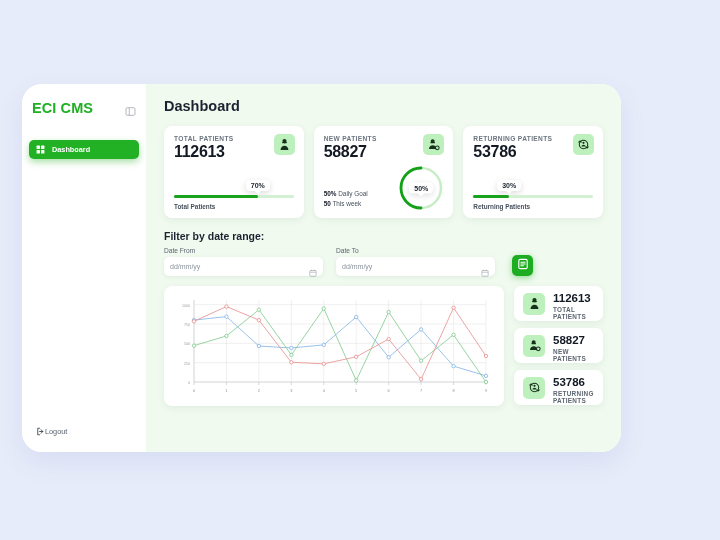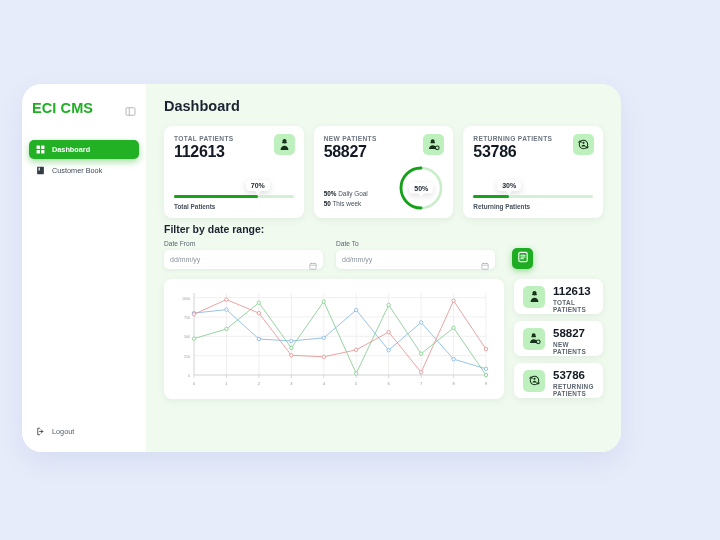--- a/index.html
+++ b/index.html
@@ -46,21 +46,21 @@
     font-size: 7.3px; color: #3e4a58;
     white-space: nowrap;
   }
   .nav-item.active {
     background: #22b024; color: #ffffff; font-weight: bold;
     box-shadow: 0 3px 7px rgba(34,176,36,0.40);
   }
   .nav-ic { width: 9px; height: 9px; flex: 0 0 9px; display: block; }
   .logout {
     position: absolute; left: 14px; bottom: 16px;
-    display: flex; align-items: center; gap: 7px;
+    display: flex; align-items: center; 
     font-size: 7.3px; color: #55606d;
   }
 
   
   .main {
     flex: 1; height: 100%;
     background: #f0faef;
     border-radius: 0 14px 14px 0;
     padding: 14px 18px 0 18px;
     position: relative;
@@ -112,21 +112,21 @@
     font-size: 7px; font-weight: bold; color: #1b2330;
     box-shadow: 0 2px 6px rgba(0,0,0,0.13);
   }
   .donut .bub::after {
     content: ""; position: absolute; left: 50%; bottom: -3px; transform: translateX(-50%);
     border-left: 4px solid transparent; border-right: 4px solid transparent;
     border-top: 4px solid #fff;
   }
 
   
-  .filter-title { font-size: 10.5px; font-weight: bold; color: #1b2330; margin: 5px 0 5px 0; }
+  .filter-title { font-size: 10.5px; font-weight: bold; color: #1b2330; margin: 12px 0 5px 0; }
   .filter-row { display: flex; align-items: flex-end; gap: 13px; }
   .field { width: 159px; }
   .field-label { font-size: 6.6px; color: #5a646f; margin-bottom: 3px; }
   .field-box {
     height: 19px; background: #fff; border-radius: 5px;
     box-shadow: 0 1px 4px rgba(60,90,60,0.09);
     display: flex; align-items: center; justify-content: space-between;
     padding: 0 6px;
   }
   .field-box .ph { font-size: 7px; color: #8a929c; }
@@ -180,29 +180,20 @@
       <div class="nav-item active">
         <span class="nav-ic">
           <svg viewBox="0 0 16 16" fill="#ffffff">
               <rect x="1" y="1" width="6" height="6" rx="1"></rect>
               <rect x="9" y="1" width="6" height="6" rx="1"></rect>
               <rect x="1" y="9" width="6" height="6" rx="1"></rect>
               <rect x="9" y="9" width="6" height="6" rx="1"></rect>
             </svg>
         </span>
         <span>Dashboard</span>
-      </div>
-      <div class="nav-item">
-        <span class="nav-ic">
-          <svg viewBox="0 0 16 16" fill="#333b45">
-              <path d="M3 1.5h10a1 1 0 011 1v11a1 1 0 01-1 1H3a1 1 0 01-1-1v-11a1 1 0 011-1z"></path>
-              <rect x="4.6" y="3" width="2.2" height="5" fill="#ffffff"></rect>
-            </svg>
-        </span>
-        <span>Customer Book</span>
       </div>
     </nav>
 
     <div class="logout">
       <span class="nav-ic">
         <svg viewBox="0 0 16 16" fill="none" stroke="#333b45" stroke-width="1.5" stroke-linecap="round">
           <path d="M6.2 2.2H3.1v11.6h3.1"></path>
             <path d="M9 4.8l3 3.2-3 3.2"></path>
             <line x1="12" y1="8" x2="6.4" y2="8"></line>
         </svg>

